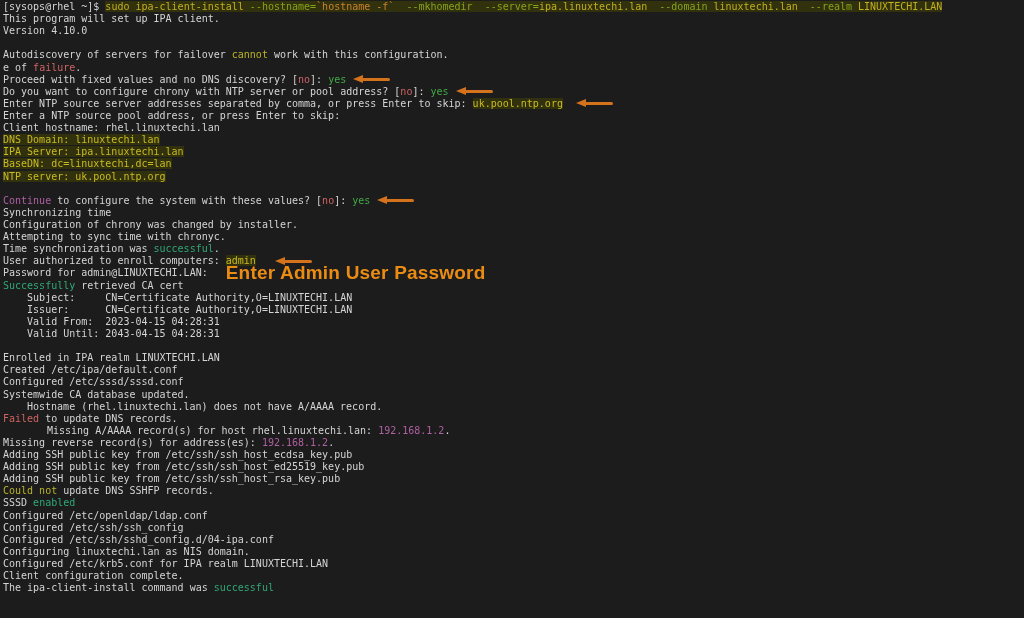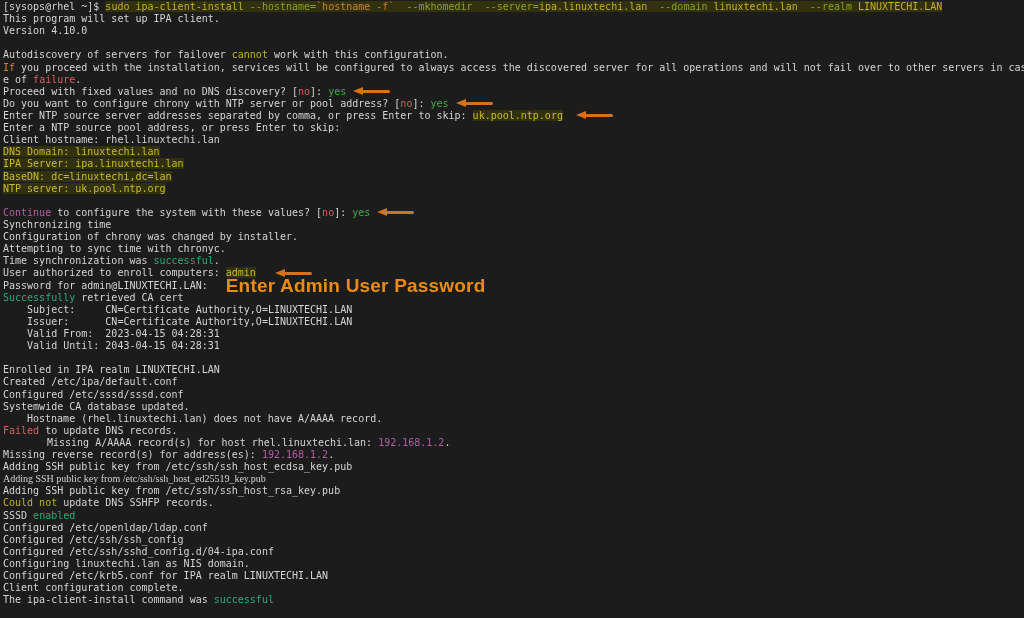--- a/index.html
+++ b/index.html
@@ -48,21 +48,20 @@
 </style>
 </head>
 <body>
 
 <div class="terminal" id="terminal" style="background: rgb(28, 28, 28); color: rgb(212, 212, 212);">
     <div class="line"><span class="seg" style="color: rgb(212, 212, 212);">[sysops@rhel ~]$ </span><span class="seg" style="color: rgb(194, 176, 29); background: rgb(50, 49, 13);">sudo ipa-client-install </span><span class="seg" style="color: rgb(134, 163, 26); background: rgb(50, 49, 13);">--hostname=</span><span class="seg" style="color: rgb(201, 130, 45); background: rgb(50, 49, 13);">`hostname -f`</span><span class="seg" style="color: rgb(134, 163, 26); background: rgb(50, 49, 13);">  --mkhomedir</span><span class="seg" style="color: rgb(134, 163, 26); background: rgb(50, 49, 13);">  --server=</span><span class="seg" style="color: rgb(194, 176, 29); background: rgb(50, 49, 13);">ipa.linuxtechi.lan</span><span class="seg" style="color: rgb(134, 163, 26); background: rgb(50, 49, 13);">  --domain </span><span class="seg" style="color: rgb(194, 176, 29); background: rgb(50, 49, 13);">linuxtechi.lan</span><span class="seg" style="color: rgb(134, 163, 26); background: rgb(50, 49, 13);">  --realm </span><span class="seg" style="color: rgb(194, 176, 29); background: rgb(50, 49, 13);">LINUXTECHI.LAN</span></div>
     <div class="line"><span class="seg" style="color: rgb(212, 212, 212);">This program will set up IPA client.</span></div>
     <div class="line"><span class="seg" style="color: rgb(212, 212, 212);">Version 4.10.0</span></div>
     <div class="line"> </div>
     <div class="line"><span class="seg" style="color: rgb(212, 212, 212);">Autodiscovery of servers for failover </span><span class="seg" style="color: rgb(185, 180, 36);">cannot</span><span class="seg" style="color: rgb(212, 212, 212);"> work with this configuration.</span></div>
-    <div class="line"><span class="seg" style="color: rgb(217, 131, 36);">If</span><span class="seg" style="color: rgb(212, 212, 212);"> you proceed with the installation, services will be configured to always access the discovered server for all operations and will not fail over to other servers in cas</span></div>
     <div class="line"><span class="seg" style="color: rgb(212, 212, 212);">e of </span><span class="seg" style="color: rgb(208, 99, 99);">failure</span><span class="seg" style="color: rgb(212, 212, 212);">.</span></div>
     <div class="line"><span class="seg" style="color: rgb(212, 212, 212);">Proceed with fixed values and no DNS discovery? [</span><span class="seg" style="color: rgb(208, 99, 99);">no</span><span class="seg" style="color: rgb(212, 212, 212);">]: </span><span class="seg" style="color: rgb(66, 168, 71);">yes</span><span class="arrow"></span></div>
     <div class="line"><span class="seg" style="color: rgb(212, 212, 212);">Do you want to configure chrony with NTP server or pool address? [</span><span class="seg" style="color: rgb(208, 99, 99);">no</span><span class="seg" style="color: rgb(212, 212, 212);">]: </span><span class="seg" style="color: rgb(66, 168, 71);">yes</span><span class="arrow"></span></div>
     <div class="line"><span class="seg" style="color: rgb(212, 212, 212);">Enter NTP source server addresses separated by comma, or press Enter to skip: </span><span class="seg" style="color: rgb(201, 187, 34); background: rgb(50, 49, 13); text-align: center;">uk.pool.ntp.org</span><span class="seg" style="color: rgb(212, 212, 212);"> </span><span class="arrow"></span></div>
     <div class="line"><span class="seg" style="color: rgb(212, 212, 212);">Enter a NTP source pool address, or press Enter to skip:</span></div>
     <div class="line"><span class="seg" style="color: rgb(212, 212, 212);">Client hostname: rhel.linuxtechi.lan</span></div>
     <div class="line"><span class="seg" style="color: rgb(201, 187, 34); background: rgb(50, 49, 13);">DNS Domain: linuxtechi.lan</span></div>
     <div class="line"><span class="seg" style="color: rgb(201, 187, 34); background: rgb(50, 49, 13);">IPA Server: ipa.linuxtechi.lan</span></div>
     <div class="line"><span class="seg" style="color: rgb(201, 187, 34); background: rgb(50, 49, 13); margin-top: 32px;">BaseDN: dc=linuxtechi,dc=lan</span></div>
     <div class="line"><span class="seg" style="color: rgb(201, 187, 34); background: rgb(50, 49, 13);">NTP server: uk.pool.ntp.org</span></div>
@@ -82,21 +81,21 @@
     <div class="line"> </div>
     <div class="line"><span class="seg" style="color: rgb(212, 212, 212);">Enrolled in IPA realm LINUXTECHI.LAN</span></div>
     <div class="line"><span class="seg" style="color: rgb(212, 212, 212);">Created /etc/ipa/default.conf</span></div>
     <div class="line"><span class="seg" style="color: rgb(212, 212, 212);">Configured /etc/sssd/sssd.conf</span></div>
     <div class="line"><span class="seg" style="color: rgb(212, 212, 212);">Systemwide CA database updated.</span></div>
     <div class="line"><span class="seg" style="color: rgb(212, 212, 212); padding-left: 24px;">Hostname (rhel.linuxtechi.lan) does not have A/AAAA record.</span></div>
     <div class="line"><span class="seg" style="color: rgb(208, 99, 99);">Failed</span><span class="seg" style="color: rgb(212, 212, 212);"> to update DNS records.</span></div>
     <div class="line"><span class="seg" style="color: rgb(212, 212, 212); padding-left: 44px;">Missing A/AAAA record(s) for host rhel.linuxtechi.lan: </span><span class="seg" style="color: rgb(176, 95, 163);">192.168.1.2</span><span class="seg" style="color: rgb(212, 212, 212);">.</span></div>
     <div class="line"><span class="seg" style="color: rgb(212, 212, 212);">Missing reverse record(s) for address(es): </span><span class="seg" style="color: rgb(176, 95, 163);">192.168.1.2</span><span class="seg" style="color: rgb(212, 212, 212);">.</span></div>
     <div class="line"><span class="seg" style="color: rgb(212, 212, 212);">Adding SSH public key from /etc/ssh/ssh_host_ecdsa_key.pub</span></div>
-    <div class="line"><span class="seg" style="color: rgb(212, 212, 212); font-family: Liberation Serif, serif;">Adding SSH public key from /etc/ssh/ssh_host_ed25519_key.pub</span></div>
+    <div class="line"><span class="seg" style="color: rgb(212, 212, 212);">Adding SSH public key from /etc/ssh/ssh_host_ed25519_key.pub</span></div>
     <div class="line"><span class="seg" style="color: rgb(212, 212, 212);">Adding SSH public key from /etc/ssh/ssh_host_rsa_key.pub</span></div>
     <div class="line"><span class="seg" style="color: rgb(185, 180, 36);">Could not</span><span class="seg" style="color: rgb(212, 212, 212);"> update DNS SSHFP records.</span></div>
     <div class="line"><span class="seg" style="color: rgb(212, 212, 212);">SSSD </span><span class="seg" style="color: rgb(47, 168, 118);">enabled</span></div>
     <div class="line"><span class="seg" style="color: rgb(212, 212, 212);">Configured /etc/openldap/ldap.conf</span></div>
     <div class="line"><span class="seg" style="color: rgb(212, 212, 212);">Configured /etc/ssh/ssh_config</span></div>
     <div class="line"><span class="seg" style="color: rgb(212, 212, 212);">Configured /etc/ssh/sshd_config.d/04-ipa.conf</span></div>
     <div class="line"><span class="seg" style="color: rgb(212, 212, 212);">Configuring linuxtechi.lan as NIS domain.</span></div>
     <div class="line"><span class="seg" style="color: rgb(212, 212, 212);">Configured /etc/krb5.conf for IPA realm LINUXTECHI.LAN</span></div>
     <div class="line"><span class="seg" style="color: rgb(212, 212, 212);">Client configuration complete.</span></div>
     <div class="line"><span class="seg" style="color: rgb(212, 212, 212);">The ipa-client-install command was </span><span class="seg" style="color: rgb(47, 168, 118);">successful</span></div>

